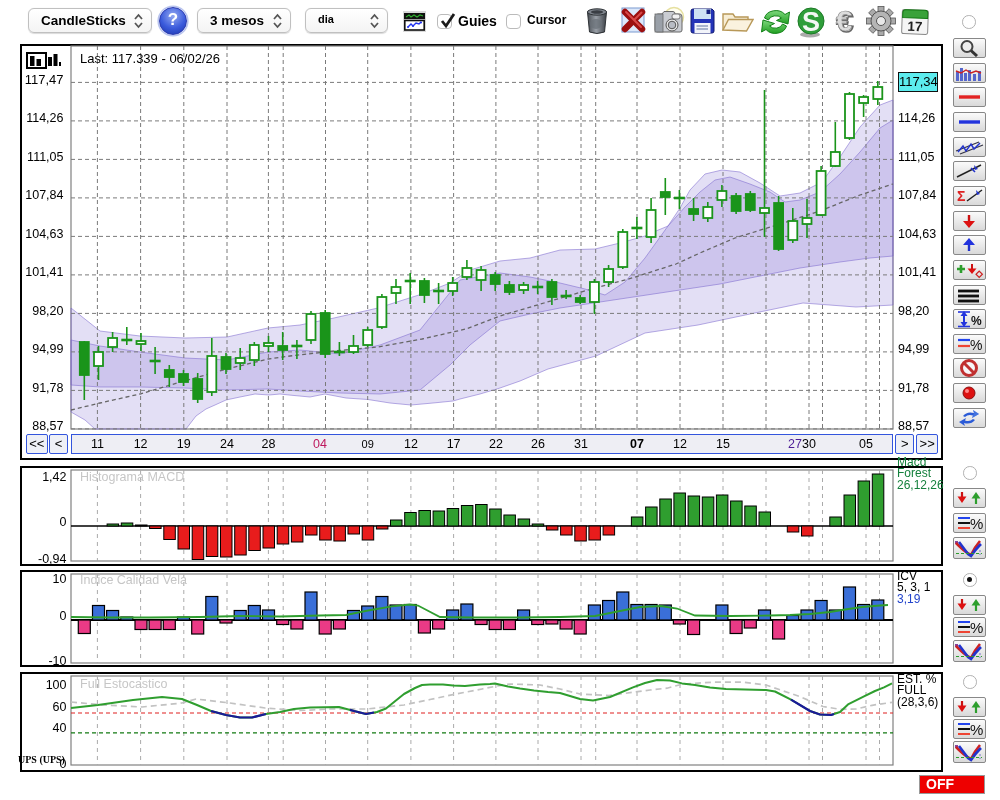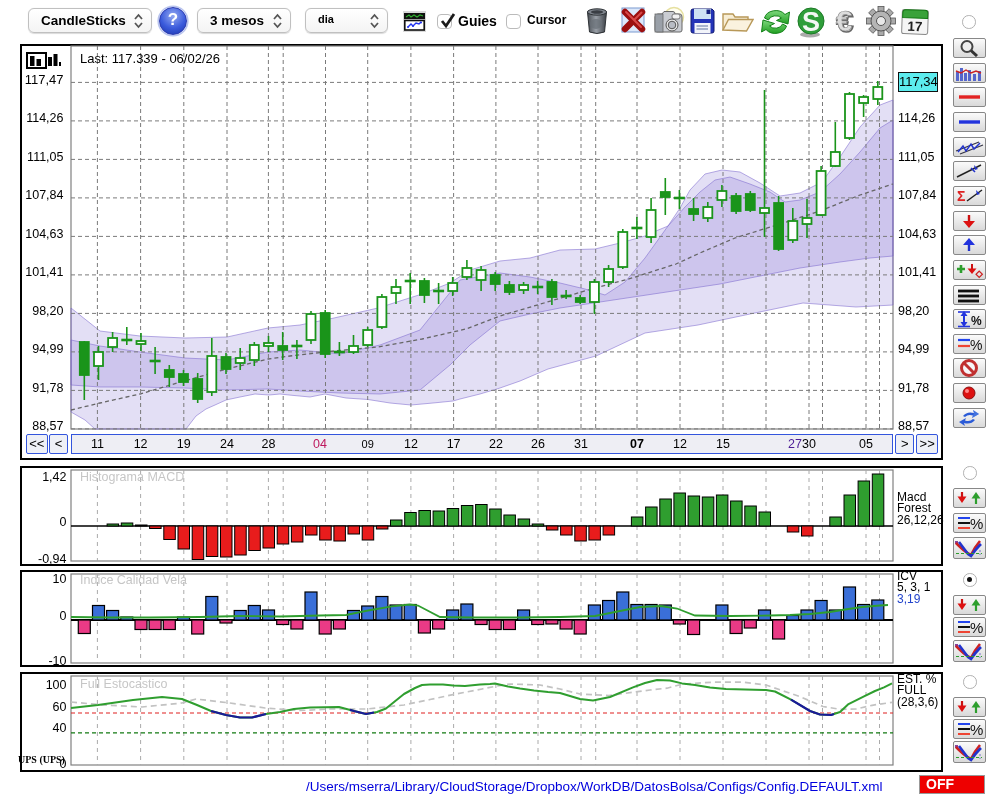--- a/index.html
+++ b/index.html
@@ -399,21 +399,21 @@
 <div style="position:absolute;left:637px;transform:translateX(-50%);top:444.5px;font-size:12.5px;color:#000;font-weight:700;line-height:12.5px;margin-top:-6.2px;white-space:nowrap;">07</div>
 <div style="position:absolute;left:680px;transform:translateX(-50%);top:444.5px;font-size:12.5px;color:#000;font-weight:400;line-height:12.5px;margin-top:-6.2px;white-space:nowrap;">12</div>
 <div style="position:absolute;left:723px;transform:translateX(-50%);top:444.5px;font-size:12.5px;color:#000;font-weight:400;line-height:12.5px;margin-top:-6.2px;white-space:nowrap;">15</div>
 <div style="position:absolute;left:766px;transform:translateX(-50%);top:444.5px;font-size:12.5px;color:#4c1d95;font-weight:400;line-height:12.5px;margin-top:-6.2px;white-space:nowrap;margin-left:29px;">27</div>
 <div style="position:absolute;left:809px;transform:translateX(-50%);top:444.5px;font-size:12.5px;color:#000;font-weight:400;line-height:12.5px;margin-top:-6.2px;white-space:nowrap;">30</div>
 <div style="position:absolute;left:866px;transform:translateX(-50%);top:444.5px;font-size:12.5px;color:#000;font-weight:400;line-height:12.5px;margin-top:-6.2px;white-space:nowrap;">05</div>
 <div style="position:absolute;right:933.5px;top:477.5px;font-size:12.5px;color:#000;font-weight:400;line-height:12.5px;margin-top:-6.2px;white-space:nowrap;">1,42</div>
 <div style="position:absolute;right:933.5px;top:521.8px;font-size:12.5px;color:#000;font-weight:400;line-height:12.5px;margin-top:-6.2px;white-space:nowrap;">0</div>
 <div style="position:absolute;right:933.5px;top:559.5px;font-size:12.5px;color:#000;font-weight:400;line-height:12.5px;margin-top:-6.2px;white-space:nowrap;">-0,94</div>
 <div style="position:absolute;left:80px;top:477.5px;font-size:12.5px;color:#c6c6c6;font-weight:400;line-height:12.5px;margin-top:-6.2px;white-space:nowrap;">Histograma MACD</div>
-<div style="position:absolute;left:897px;top:492px;font-size:12px;line-height:11.3px;color:#000000;">Macd<br>Forest<br>26,12,26</div>
+<div style="position:absolute;left:897px;top:457px;font-size:12px;line-height:11.3px;color:#15803d;">Macd<br>Forest<br>26,12,26</div>
 <div style="position:absolute;right:933.5px;top:579px;font-size:12.5px;color:#000;font-weight:400;line-height:12.5px;margin-top:-6.2px;white-space:nowrap;">10</div>
 <div style="position:absolute;right:933.5px;top:616.5px;font-size:12.5px;color:#000;font-weight:400;line-height:12.5px;margin-top:-6.2px;white-space:nowrap;">0</div>
 <div style="position:absolute;right:933.5px;top:661px;font-size:12.5px;color:#000;font-weight:400;line-height:12.5px;margin-top:-6.2px;white-space:nowrap;">-10</div>
 <div style="position:absolute;left:80px;top:580px;font-size:12.5px;color:#c6c6c6;font-weight:400;line-height:12.5px;margin-top:-6.2px;white-space:nowrap;">Indice Calidad Vela</div>
 <div style="position:absolute;left:897px;top:571px;font-size:12px;line-height:11.3px;color:#000;">ICV<br>5, 3, 1<br><span style="color:#2244cc">3,19</span></div>
 <div style="position:absolute;right:933.5px;top:685px;font-size:12.5px;color:#000;font-weight:400;line-height:12.5px;margin-top:-6.2px;white-space:nowrap;">100</div>
 <div style="position:absolute;right:933.5px;top:707px;font-size:12.5px;color:#000;font-weight:400;line-height:12.5px;margin-top:-6.2px;white-space:nowrap;">60</div>
 <div style="position:absolute;right:933.5px;top:728px;font-size:12.5px;color:#000;font-weight:400;line-height:12.5px;margin-top:-6.2px;white-space:nowrap;">40</div>
 <div style="position:absolute;right:933.5px;top:764px;font-size:12.5px;color:#000;font-weight:400;line-height:12.5px;margin-top:-6.2px;white-space:nowrap;">0</div>
 <div style="position:absolute;left:80px;top:684px;font-size:12.5px;color:#c6c6c6;font-weight:400;line-height:12.5px;margin-top:-6.2px;white-space:nowrap;">Full Estocastico</div>
@@ -681,15 +681,14 @@
       </svg></div>
 <div style="position:absolute;left:952.5px;top:741px;width:33px;height:22px;background:linear-gradient(#fbfbfb,#d9d9d9);border:1px solid #888;border-radius:2px;box-sizing:border-box;"><svg width="31" height="20" viewBox="0 0 31 20">
         <rect x="1" y="3" width="3" height="3" fill="#884499"></rect>
         <path d="M2 5 Q8 11 12 14 L17 17 Q20 10 26 3" fill="none" stroke="#cc2222" stroke-width="2.6"></path>
         <path d="M5 4 Q11 12 14 16 L17 18 Q21 12 25 8 L27 6" fill="none" stroke="#2233cc" stroke-width="2.6"></path>
         <line x1="2" y1="15.5" x2="28" y2="15.5" stroke="#2d9e2d" stroke-width="1" stroke-dasharray="3,2"></line>
         <line x1="26" y1="12" x2="26" y2="17" stroke="#7777cc" stroke-width="1" stroke-dasharray="2,1.5"></line>
       </svg></div>
 
 <div style="position:absolute;left:18px;top:754px;font-size:10px;font-weight:700;font-family:Liberation Serif, serif;">UPS (UPS)</div>
-<div style="position:absolute;left:306px;top:779px;font-size:13.5px;color:#0000dd;">/Users/mserra/Library/CloudStorage/Dropbox/WorkDB/DatosBolsa/Configs/Config.DEFAULT.xml</div>
 <div style="position:absolute;left:919px;top:775px;width:66px;height:19px;background:#ee0000;border:1.5px solid #999;box-sizing:border-box;color:#fff;font-size:14px;font-weight:700;padding-left:6px;line-height:16px;">OFF</div>
 
 </div>
 </body></html>

